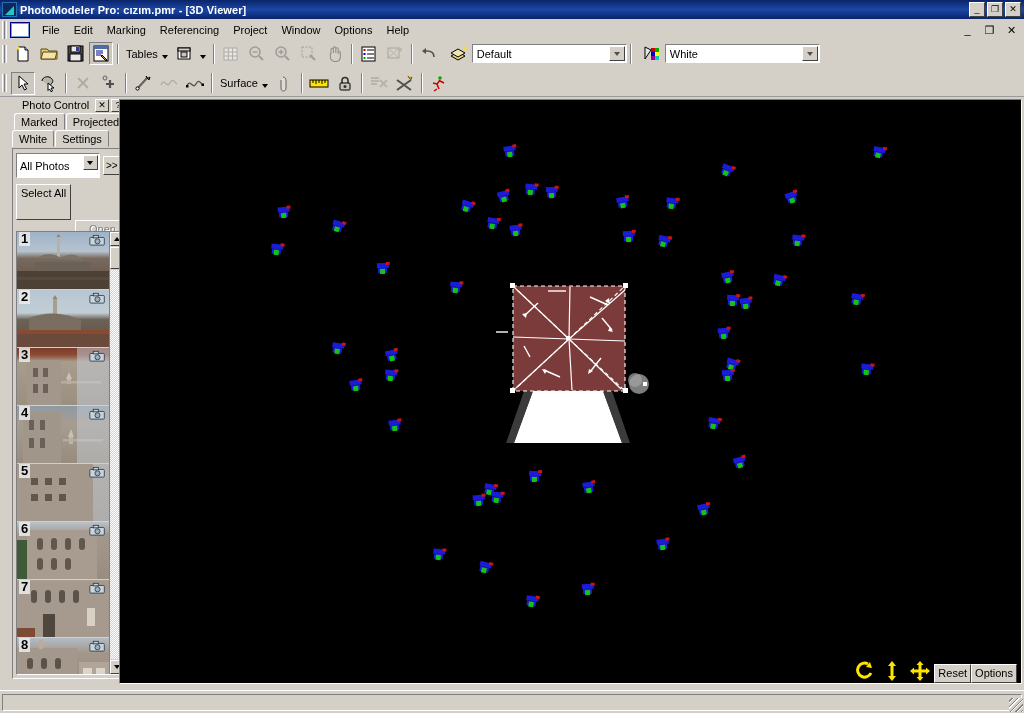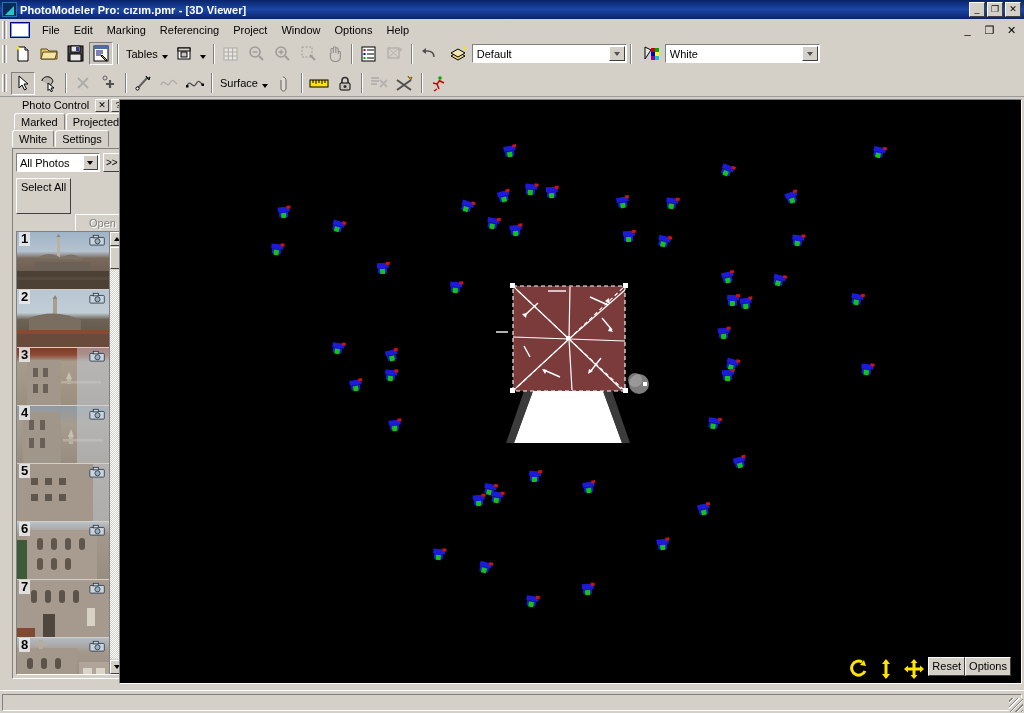--- a/index.html
+++ b/index.html
@@ -113,21 +113,21 @@
     border-radius: 3px 3px 0 0; margin-right: 1px; white-space: nowrap;
   }
   .tabrow2 { display:flex; padding-left: 2px; height: 18px; }
   .tab.sel { font-weight: normal; }
   .dock-body {
     margin: 0 2px; border: 1px solid; border-color: #808080 #ffffff #ffffff #808080;
     height: 531px; background: #d4d0c8; position: relative; padding: 4px 3px;
   }
   .row1 { display:flex; align-items:center; gap: 3px; margin-bottom: 6px;}
   .sel-combo {
-    width: 86px; height: 19px; background:#fff;
+    width: 86px; height: 25px; background:#fff;
     border:1px solid; border-color:#808080 #ffffff #ffffff #808080;
     display:flex;align-items:center;position:relative;
   }
   .sel-combo .val{font-size:11px;padding-left:3px;color:#000;}
   .sel-combo .arrowbox{position:absolute;right:1px;top:1px;width:15px;height:15px;background:#d4d0c8;border:1px solid;border-color:#ffffff #404040 #404040 #ffffff;display:flex;align-items:center;justify-content:center;}
   .sel-combo .arrowbox i{width:0;height:0;border-left:3px solid transparent;border-right:3px solid transparent;border-top:4px solid #000;}
   .chev {
     width: 19px; height: 19px; background:#d4d0c8;
     border:1px solid; border-color:#ffffff #404040 #404040 #ffffff;
     font-size:10px; line-height:17px; text-align:center; color:#000;
@@ -177,22 +177,22 @@
 
   
   .viewer {
     position: absolute; left: 119px; top: 99px; width: 903px; height: 585px;
     background: #000000;
     border: 1px solid; border-color: #808080 #ffffff #ffffff #808080;
     overflow: hidden;
   }
   .viewer svg { display:block; }
   .navbar {
-    position: absolute; right: 10px; bottom: 0px; height: 26px;
-    display: flex; align-items: flex-start; gap: 0px; padding-left: 6px;
+    position: absolute; right: 4px; bottom: 0px; height: 26px;
+    display: flex; align-items: flex-end; gap: 0px; padding-left: 6px;
   }
   .navicon { width: 28px; height: 24px; display:flex;align-items:center;justify-content:center;}
   .navbtn {
     height: 19px; padding: 0 3px; background:#d4d0c8;
     border:1px solid; border-color:#ffffff #404040 #404040 #ffffff;
     font-size:11px; line-height:17px; color:#000; text-align:center;
   }
 
   
   .statusbar {

